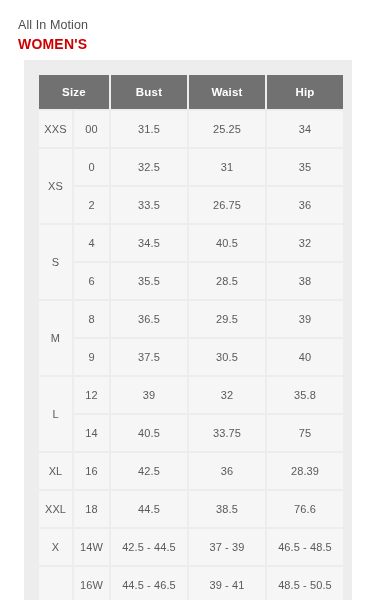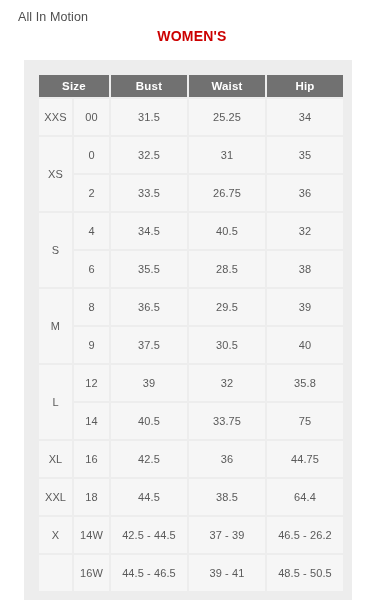--- a/index.html
+++ b/index.html
@@ -16,36 +16,35 @@
   .page {
     width: 366px;
     height: 600px;
     position: relative;
     background: #ffffff;
     box-sizing: border-box;
   }
 
   
   .brand-block {
-    padding: 9px 0 0 18px;
+    padding: 17px 0 0 18px;
   }
   .brand-name {
     font-size: 12.5px;
     color: #4f4f4f;
     line-height: 16px;
     letter-spacing: 0.1px;
   }
   .brand-category {
     font-size: 14px;
     font-weight: bold;
     color: #cc0000;
     line-height: 18px;
     letter-spacing: 0.2px;
     margin-top: 2px;
-    text-align: center;
   }
 
   
   .chart-card {
     position: absolute;
     left: 24px;
     top: 60px;
     width: 328px;
     bottom: 0;
     background: #ededed;
@@ -59,21 +58,21 @@
     border-collapse: separate;
     border-spacing: 2px;
     table-layout: fixed;
   }
 
   .size-table th {
     background: #717171;
     color: #ffffff;
     font-size: 11.5px;
     font-weight: bold;
-    height: 22px;
+    height: 34px;
     text-align: center;
     vertical-align: middle;
     letter-spacing: 0.2px;
     padding: 0;
   }
 
   .size-table td {
     background: #f6f6f6;
     color: #5a5a5a;
     font-size: 11px;
@@ -178,35 +177,35 @@
             <td>14</td>
             <td>40.5</td>
             <td>33.75</td>
             <td>75</td>
           </tr>
           <tr>
             <td class="letter-cell">XL</td>
             <td>16</td>
             <td>42.5</td>
             <td>36</td>
-            <td>44.75</td>
+            <td>28.39</td>
           </tr>
           <tr>
             <td class="letter-cell">XXL</td>
             <td>18</td>
             <td>44.5</td>
             <td>38.5</td>
-            <td>64.4</td>
+            <td>76.6</td>
           </tr>
           <tr>
             <td class="letter-cell">X</td>
             <td>14W</td>
             <td>42.5 - 44.5</td>
             <td>37 - 39</td>
-            <td>46.5 - 26.2</td>
+            <td>46.5 - 48.5</td>
           </tr>
           <tr>
             <td class="letter-cell"></td>
             <td>16W</td>
             <td>44.5 - 46.5</td>
             <td>39 - 41</td>
             <td>48.5 - 50.5</td>
           </tr>
         </tbody>
     </table>

